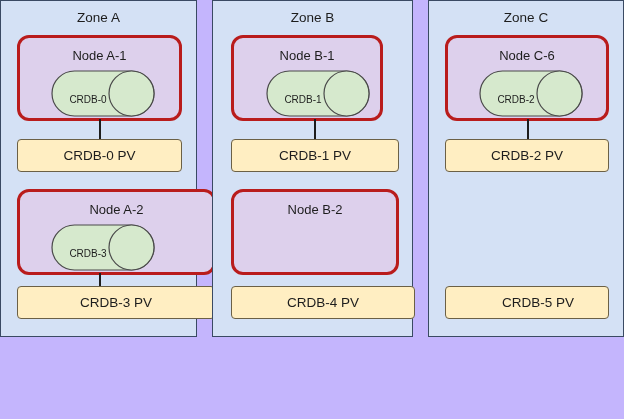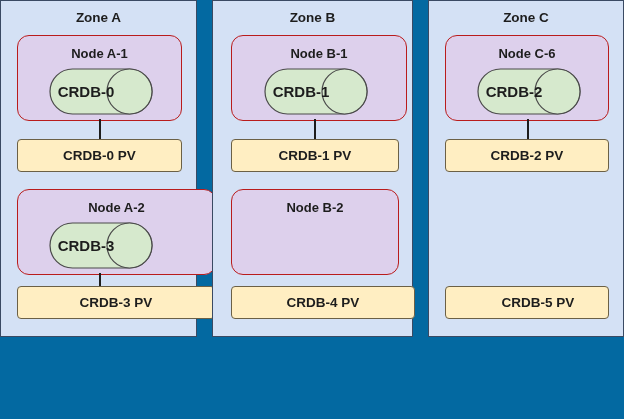--- a/index.html
+++ b/index.html
@@ -11,22 +11,21 @@
     width: 624px;
     height: 419px;
     overflow: hidden;
     font-family: "Liberation Sans", sans-serif;
   }
 
   #canvas {
     position: relative;
     width: 624px;
     height: 419px;
-    background: #0369a1;
-    font-weight: bold;
+    background: #c4b5fd;
   }
 
   
   .zone {
     position: absolute;
     top: 0;
     height: 337px;
     background: #d4e1f5;
     border: 1px solid #3a4a63;
     box-sizing: border-box;
@@ -43,21 +42,21 @@
     text-align: center;
     font-size: 13.5px;
     color: #1d1d1d;
     white-space: nowrap;
   }
 
   
   .node {
     position: absolute;
     background: #ddd0ec;
-    border: 1px solid #b91c1c;
+    border: 3px solid #b91c1c;
     border-radius: 12px;
     box-sizing: border-box;
   }
   .node-title {
     position: absolute;
     top: 10px;
     left: 0;
     right: 0;
     text-align: center;
     font-size: 13px;
@@ -82,28 +81,28 @@
 
   
   .cyl {
     position: absolute;
     width: 104px;
     height: 47px;
   }
   .cyl svg { display: block; }
   .cyl-label {
     position: absolute;
-    top: 0;
+    top: 6px;
     left: 0;
     width: 74px;
     height: 47px;
     display: flex;
     align-items: center;
     justify-content: center;
-    font-size: 15px;
+    font-size: 10px;
     color: #1d1d1d;
     white-space: nowrap;
     pointer-events: none;
   }
 
   
   .connector {
     position: absolute;
     width: 1.6px;
     background: #1d1d1d;
@@ -140,21 +139,21 @@
         <div class="cyl-label">CRDB-3</div>
       </div>
     </div>
     <div class="connector" style="left:98px; top:272px; height:21px;"></div>
     <div class="pv" style="left:16px; top:285px; width:198px; height:33px;">CRDB-3 PV</div>
   </div>
 
   <div class="zone zone-b">
     <div class="zone-title">Zone B</div>
 
-    <div class="node" style="left:18px; top:34px; width:176px; height:86px;">
+    <div class="node" style="left:18px; top:34px; width:152px; height:86px;">
       <div class="node-title">Node B-1</div>
       <div class="cyl" style="left:32px; top:32px;">
         <svg width="104" height="47" viewBox="0 0 104 47">
           <path d="M 23.5,1 L 80.5,1 A 22.5,22.5 0 0 1 80.5,46 L 23.5,46 A 22.5,22.5 0 0 1 23.5,1 Z" fill="#d6e9cd" stroke="#4a4a4a" stroke-width="1.2"></path>
           <ellipse cx="80.5" cy="23.5" rx="22.5" ry="22.5" fill="#d6e9cd" stroke="#4a4a4a" stroke-width="1.2"></ellipse>
         </svg>
         <div class="cyl-label">CRDB-1</div>
       </div>
     </div>
     <div class="connector" style="left:101px; top:118px; height:21px;"></div>

